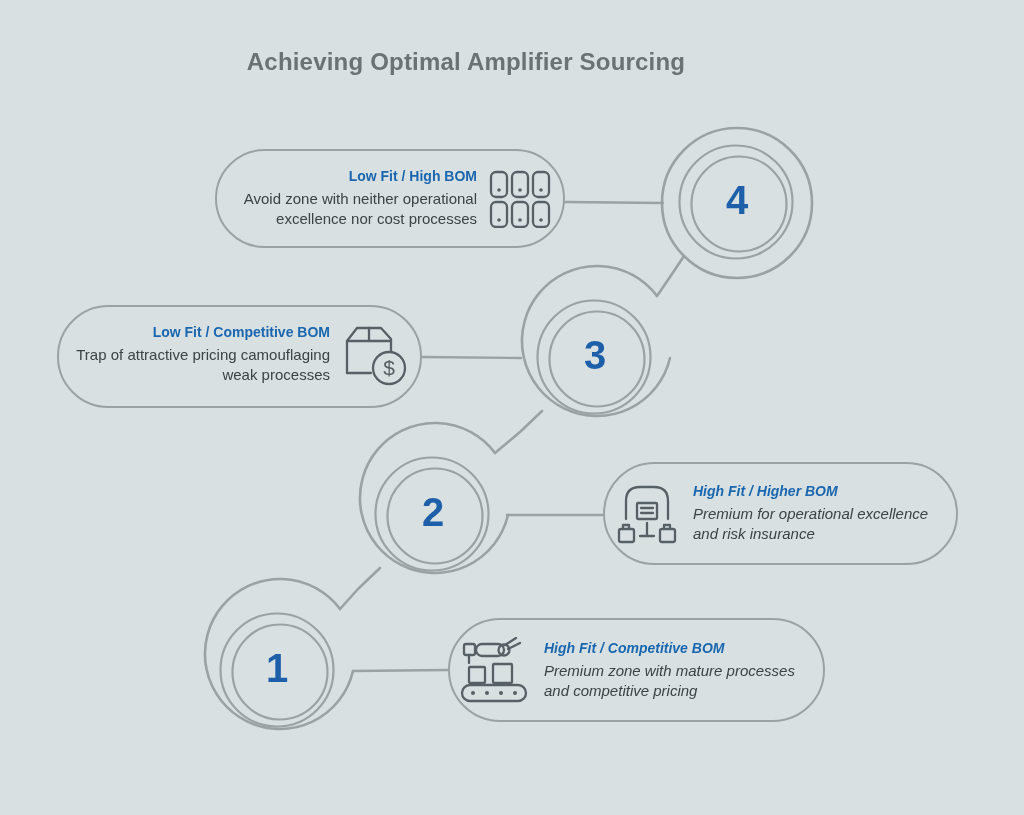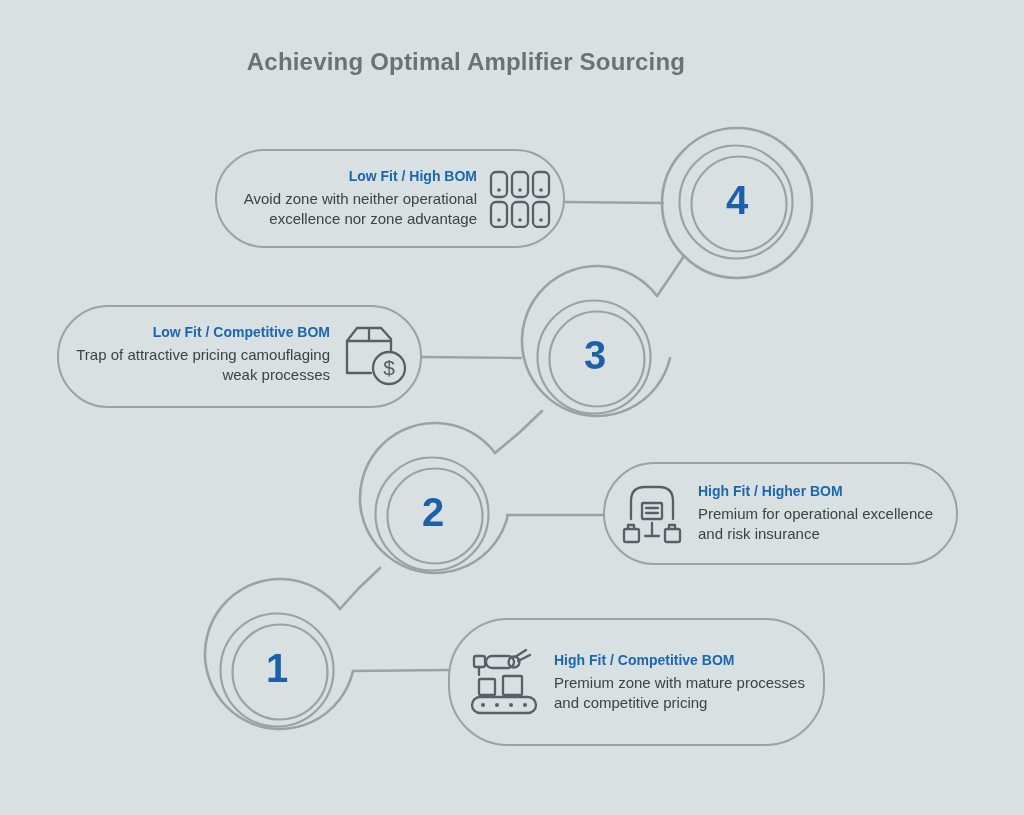--- a/index.html
+++ b/index.html
@@ -20,29 +20,29 @@
   }
   .pill{
     position:absolute;box-sizing:border-box;
     border:2px solid #9aa2a4;border-radius:60px;
     display:flex;align-items:center;
   }
   .pill .txt .hd{font-size:14px;font-weight:700;color:#1a67af;margin-bottom:5px;}
   .pill .txt .ds{font-size:15px;color:#3c4245;line-height:1.32;}
   .pill.right-lbl{justify-content:flex-end;text-align:right;}
   .pill.right-lbl .txt{margin-right:12px;}
-  .pill.left-lbl{justify-content:space-between;text-align:left;}
+  .pill.left-lbl{justify-content:center;text-align:left;font-style:italic;}
   .pill.left-lbl .txt{margin-left:14px;}
   .p4{left:215px;top:149px;width:350px;height:99px;padding:0 12px 0 20px;}
   .p4 .ds{width:252px;}
   .p3{left:57px;top:305px;width:365px;height:103px;padding:0 12px 4px 20px;}
   .p3 .ds{width:281px;}
   .p2{left:603px;top:462px;width:355px;height:103px;padding:0 16px 0 15px;}
   .p2 .ds{width:252px;}
-  .p1{left:448px;top:618px;width:377px;height:128px;padding:0 16px 0 20px;}
+  .p1{left:448px;top:618px;width:377px;height:104px;padding:0 16px 0 20px;}
   .p1 .ds{width:273px;}
   .icn{flex:0 0 auto;display:block;}
 </style>
 </head>
 <body>
 
 <div class="title">Achieving Optimal Amplifier Sourcing</div>
 
 <svg class="flow-svg" width="1024" height="815" viewBox="0 0 1024 815">
   <g fill="none" stroke="#9aa2a4" stroke-linecap="round" stroke-linejoin="round">
@@ -87,21 +87,21 @@
 </svg>
 
 <div class="num" style="left:277px;top:670px">1</div>
 <div class="num" style="left:433px;top:514px">2</div>
 <div class="num" style="left:595px;top:357px">3</div>
 <div class="num" style="left:737px;top:202px">4</div>
 
 <div class="pill right-lbl p4">
   <div class="txt">
     <div class="hd">Low Fit / High BOM</div>
-    <div class="ds">Avoid zone with neither operational excellence nor zone advantage</div>
+    <div class="ds">Avoid zone with neither operational excellence nor cost processes</div>
   </div>
   <svg class="icn" width="62" height="58" viewBox="0 0 62 58" fill="none" stroke="#566065" stroke-width="2.3" stroke-linecap="round" stroke-linejoin="round">
     <rect x="2" y="2" width="16" height="25" rx="5"></rect>
     <rect x="23" y="2" width="16" height="25" rx="5"></rect>
     <rect x="44" y="2" width="16" height="25" rx="5"></rect>
     <rect x="2" y="32" width="16" height="25" rx="5"></rect>
     <rect x="23" y="32" width="16" height="25" rx="5"></rect>
     <rect x="44" y="32" width="16" height="25" rx="5"></rect>
     <g fill="#566065" stroke="none">
       <circle cx="10" cy="20" r="1.8"></circle>

